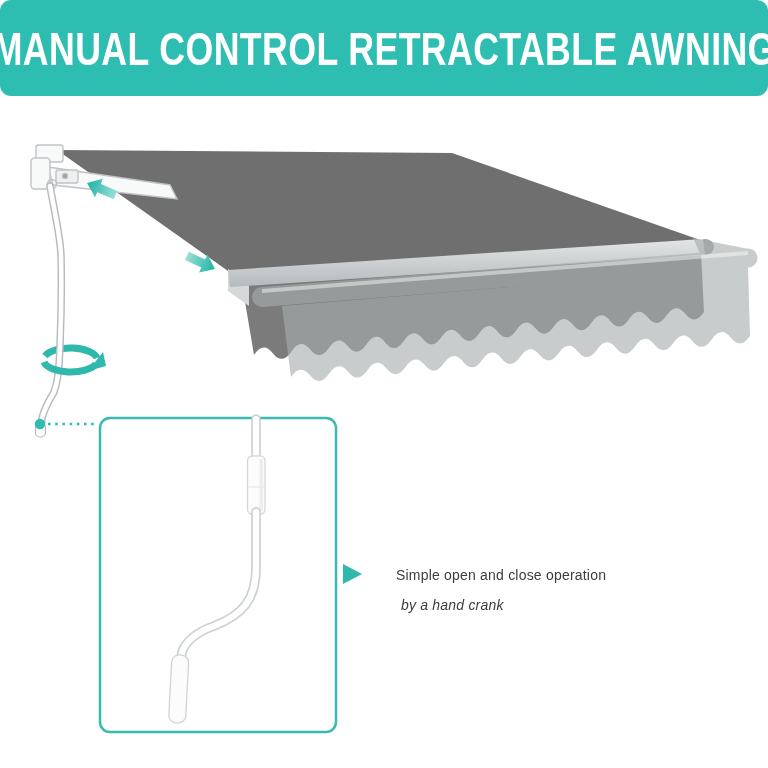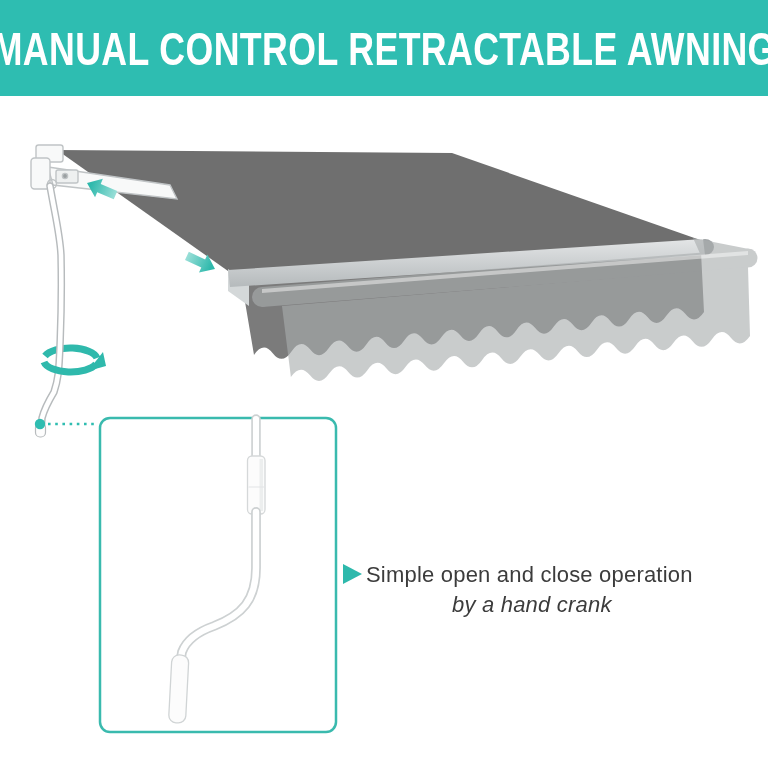--- a/index.html
+++ b/index.html
@@ -2,37 +2,37 @@
 <html><head>
 <meta charset="utf-8">
 <style>
   html,body{margin:0;padding:0;background:#ffffff;}
   .stage{
     position:relative;width:768px;height:768px;background:#ffffff;overflow:hidden;
     font-family:"Liberation Sans", sans-serif;
   }
   .header{
     position:absolute;left:0;top:0;width:768px;height:96px;background:#2EBDB1;
-    display:flex;align-items:center;justify-content:center;
+    display:flex;align-items:center;justify-content:center;border-radius:11px;
   }
   .header .title{
     color:#ffffff;font-weight:bold;font-size:47px;letter-spacing:0.5px;
     white-space:nowrap;display:inline-block;transform:scaleX(0.76);transform-origin:center;
   }
   .art{position:absolute;left:0;top:0;width:768px;height:768px;}
   .annotation{
     position:absolute;left:343px;top:560px;display:flex;align-items:flex-start;
   }
   .tri{
     width:0;height:0;margin-top:4px;
     border-top:10.5px solid transparent;border-bottom:10.5px solid transparent;
     border-left:19px solid #2EB9AC;
   }
   .ann-text{
-    margin-left:4px;color:#3C3C3C;font-size:22px;line-height:30px;letter-spacing:0.2px;text-align:center;
+    margin-left:34px;color:#3C3C3C;font-size:14px;line-height:30px;letter-spacing:0.2px;
   }
   .ann-text .l2{padding-left:5px;font-style:italic;}
 </style>
 </head>
 <body>
 
 <div class="stage">
 
   <div class="header">
     <span class="title">MANUAL CONTROL RETRACTABLE AWNING</span>

